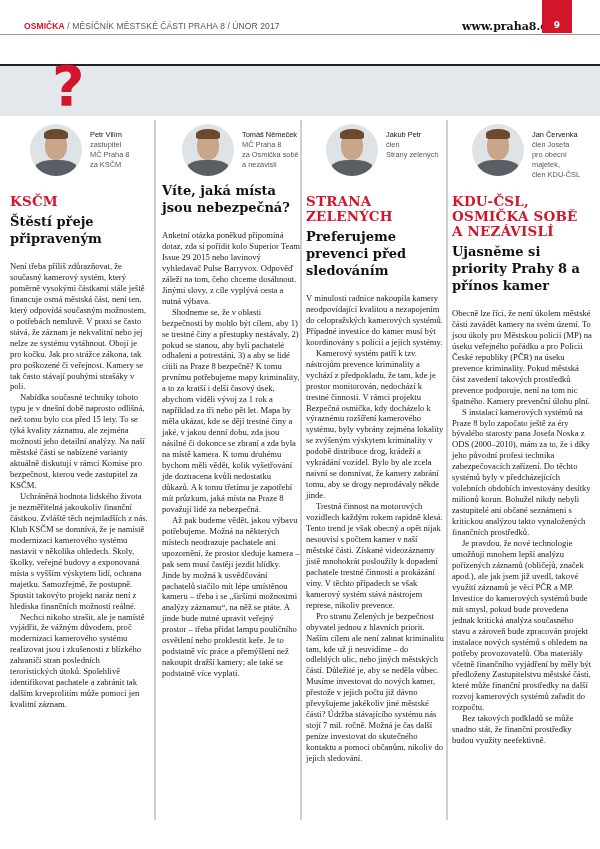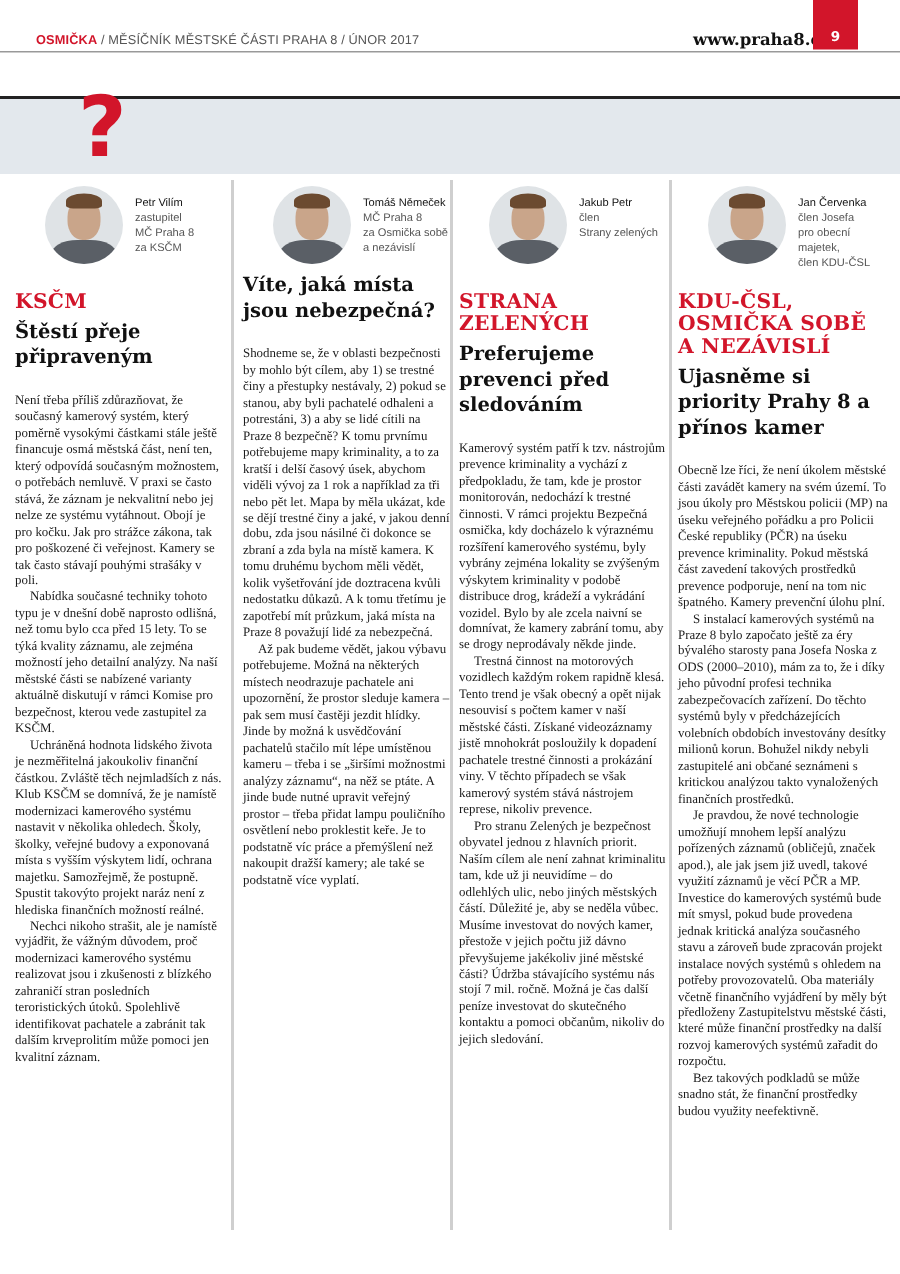--- a/index.html
+++ b/index.html
@@ -88,40 +88,42 @@
       </div>
       <div class="pinfo">
         <div class="pname">Tomáš Němeček</div>
         <div>MČ Praha 8</div>
         <div>za Osmička sobě</div>
         <div>a nezávislí</div>
       </div>
     </div>
     <div class="headline">Víte, jaká místa jsou nebezpečná?</div>
     <div class="bodytext">
+      <p>Anketní otázka poněkud připomíná dotaz, zda si pořídit kolo Superior Team Issue 29 2015 nebo lavinový vyhledavač Pulse Barryvox. Odpověď záleží na tom, čeho chceme dosáhnout. Jinými slovy, z cíle vyplývá cesta a nutná výbava.</p>
       <p>Shodneme se, že v oblasti bezpečnosti by mohlo být cílem, aby 1) se trestné činy a přestupky nestávaly, 2) pokud se stanou, aby byli pachatelé odhaleni a potrestáni, 3) a aby se lidé cítili na Praze 8 bezpečně? K tomu prvnímu potřebujeme mapy kriminality, a to za kratší i delší časový úsek, abychom viděli vývoj za 1 rok a například za tři nebo pět let. Mapa by měla ukázat, kde se dějí trestné činy a jaké, v jakou denní dobu, zda jsou násilné či dokonce se zbraní a zda byla na místě kamera. K tomu druhému bychom měli vědět, kolik vyšetřování jde doztracena kvůli nedostatku důkazů. A k tomu třetímu je zapotřebí mít průzkum, jaká místa na Praze 8 považují lidé za nebezpečná.</p>
       <p>Až pak budeme vědět, jakou výbavu potřebujeme. Možná na některých místech neodrazuje pachatele ani upozornění, že prostor sleduje kamera – pak sem musí častěji jezdit hlídky. Jinde by možná k usvědčování pachatelů stačilo mít lépe umístěnou kameru – třeba i se „širšími možnostmi analýzy záznamu“, na něž se ptáte. A jinde bude nutné upravit veřejný prostor – třeba přidat lampu pouličního osvětlení nebo proklestit keře. Je to podstatně víc práce a přemýšlení než nakoupit dražší kamery; ale také se podstatně více vyplatí.</p>
     </div>
   </div>
 <div class="col c3">
     <div class="profile">
       <div class="avatar">
         <div class="body"></div>
         <div class="head"></div>
         <div class="hair"></div>
       </div>
       <div class="pinfo">
         <div class="pname">Jakub Petr</div>
         <div>člen</div>
         <div>Strany zelených</div>
       </div>
     </div>
     <div class="party">STRANA ZELENÝCH</div>
     <div class="headline">Preferujeme prevenci před sledováním</div>
     <div class="bodytext">
+      <p>V minulosti radnice nakoupila kamery neodpovídající kvalitou a nezapojením do celopražských kamerových systémů. Případné investice do kamer musí být koordinovány s policií a jejich systémy.</p>
       <p>Kamerový systém patří k tzv. nástrojům prevence kriminality a vychází z předpokladu, že tam, kde je prostor monitorován, nedochází k trestné činnosti. V rámci projektu Bezpečná osmička, kdy docházelo k výraznému rozšíření kamerového systému, byly vybrány zejména lokality se zvýšeným výskytem kriminality v podobě distribuce drog, krádeží a vykrádání vozidel. Bylo by ale zcela naivní se domnívat, že kamery zabrání tomu, aby se drogy neprodávaly někde jinde.</p>
       <p>Trestná činnost na motorových vozidlech každým rokem rapidně klesá. Tento trend je však obecný a opět nijak nesouvisí s počtem kamer v naší městské části. Získané videozáznamy jistě mnohokrát posloužily k dopadení pachatele trestné činnosti a prokázání viny. V těchto případech se však kamerový systém stává nástrojem represe, nikoliv prevence.</p>
       <p>Pro stranu Zelených je bezpečnost obyvatel jednou z hlavních priorit. Naším cílem ale není zahnat kriminalitu tam, kde už ji neuvidíme – do odlehlých ulic, nebo jiných městských částí. Důležité je, aby se neděla vůbec. Musíme investovat do nových kamer, přestože v jejich počtu již dávno převyšujeme jakékoliv jiné městské části? Údržba stávajícího systému nás stojí 7 mil. ročně. Možná je čas další peníze investovat do skutečného kontaktu a pomoci občanům, nikoliv do jejich sledování.</p>
     </div>
   </div>
 <div class="col c4">
     <div class="profile">
       <div class="avatar">
         <div class="body"></div>
         <div class="head"></div>

